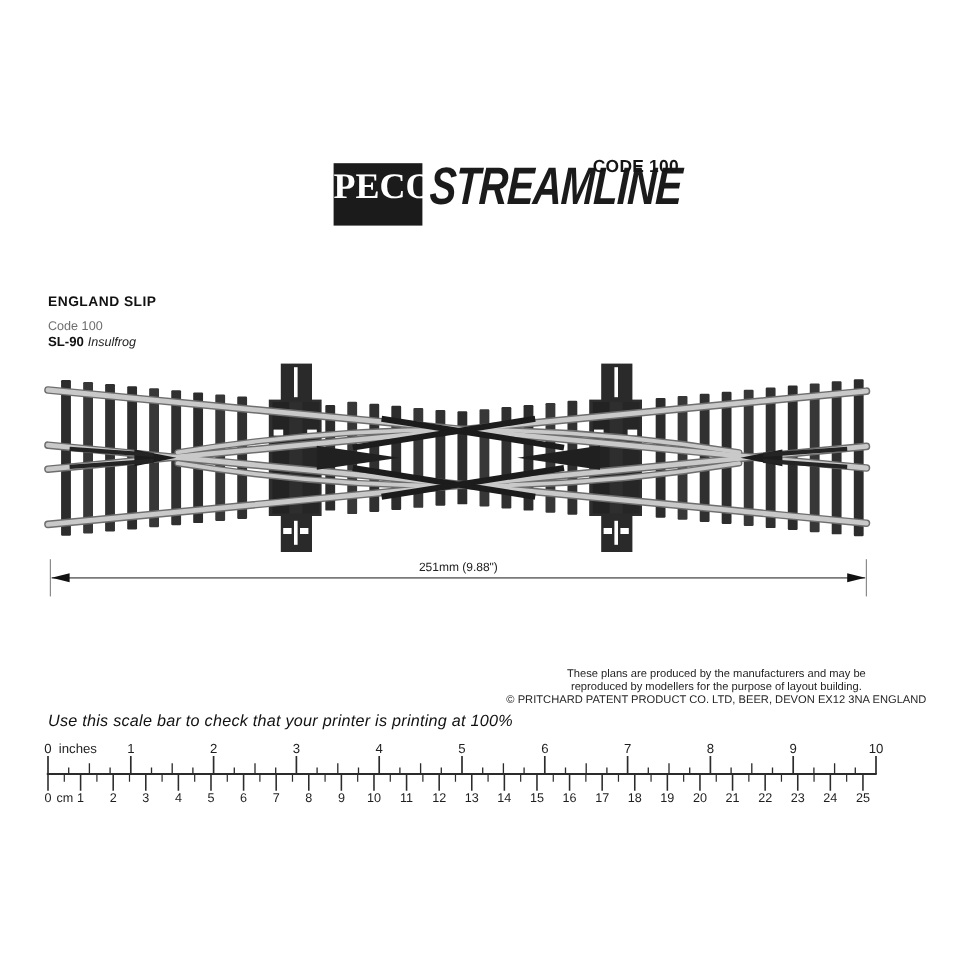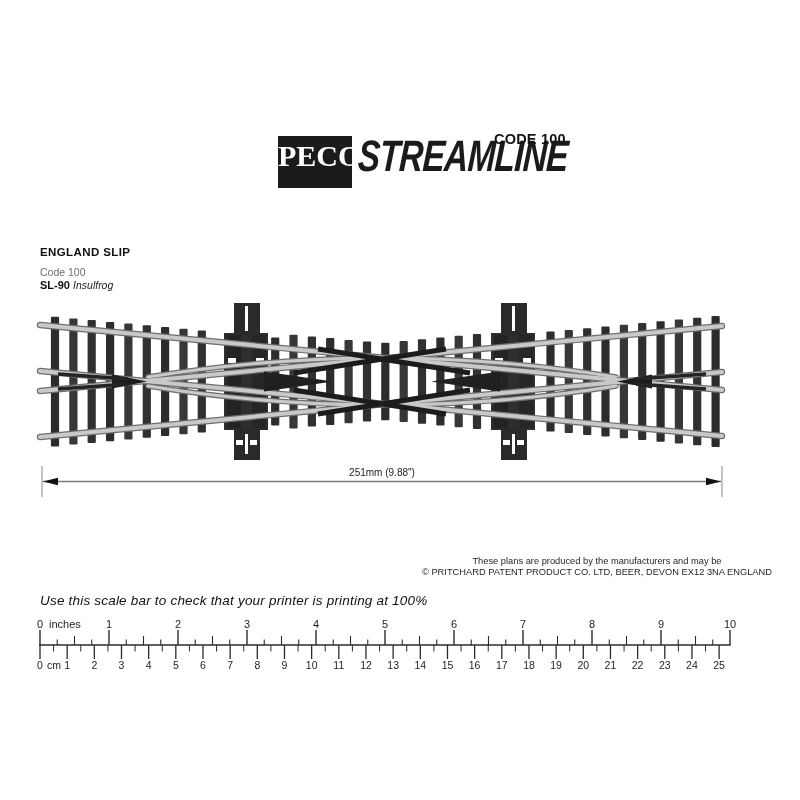--- a/index.html
+++ b/index.html
@@ -146,20 +146,21 @@
     <line x1="42" y1="6" x2="42" y2="37" stroke="#8a8a8a" stroke-width="1"></line>
     <line x1="722" y1="6" x2="722" y2="37" stroke="#8a8a8a" stroke-width="1"></line>
     <line x1="43" y1="21.5" x2="721" y2="21.5" stroke="#7a7a7a" stroke-width="1.4"></line>
     <polygon points="43,21.5 58,17.8 58,25.2" fill="#111"></polygon>
     <polygon points="721,21.5 706,17.8 706,25.2" fill="#111"></polygon>
     <text x="382" y="16" text-anchor="middle" font-size="10" fill="#222" font-family="&quot;Liberation Sans&quot;,sans-serif">251mm (9.88")</text>
   </svg>
 
   <div class="abs legal">
     <div>These plans are produced by the manufacturers and may be</div>
+    <div>reproduced by modellers for the purpose of layout building.</div>
     <div>© PRITCHARD PATENT PRODUCT CO. LTD, BEER, DEVON EX12 3NA ENGLAND</div>
   </div>
 
   <div class="abs instruction">Use this scale bar to check that your printer is printing at 100%</div>
 
   <svg id="ruler" class="abs" style="left:0;top:615px" width="800" height="62" viewBox="0 0 800 62">
     <g id="ruler-g" font-family="&quot;Liberation Sans&quot;,sans-serif">
         <line x1="39" y1="30" x2="730.6" y2="30" stroke="#2b2b2b" stroke-width="1.6"></line>
         <line x1="40" y1="30" x2="40" y2="15" stroke="#2b2b2b" stroke-width="1.4"></line>
         <text x="40" y="12.5" text-anchor="middle" font-size="11" fill="#1e1e1e">0</text>

